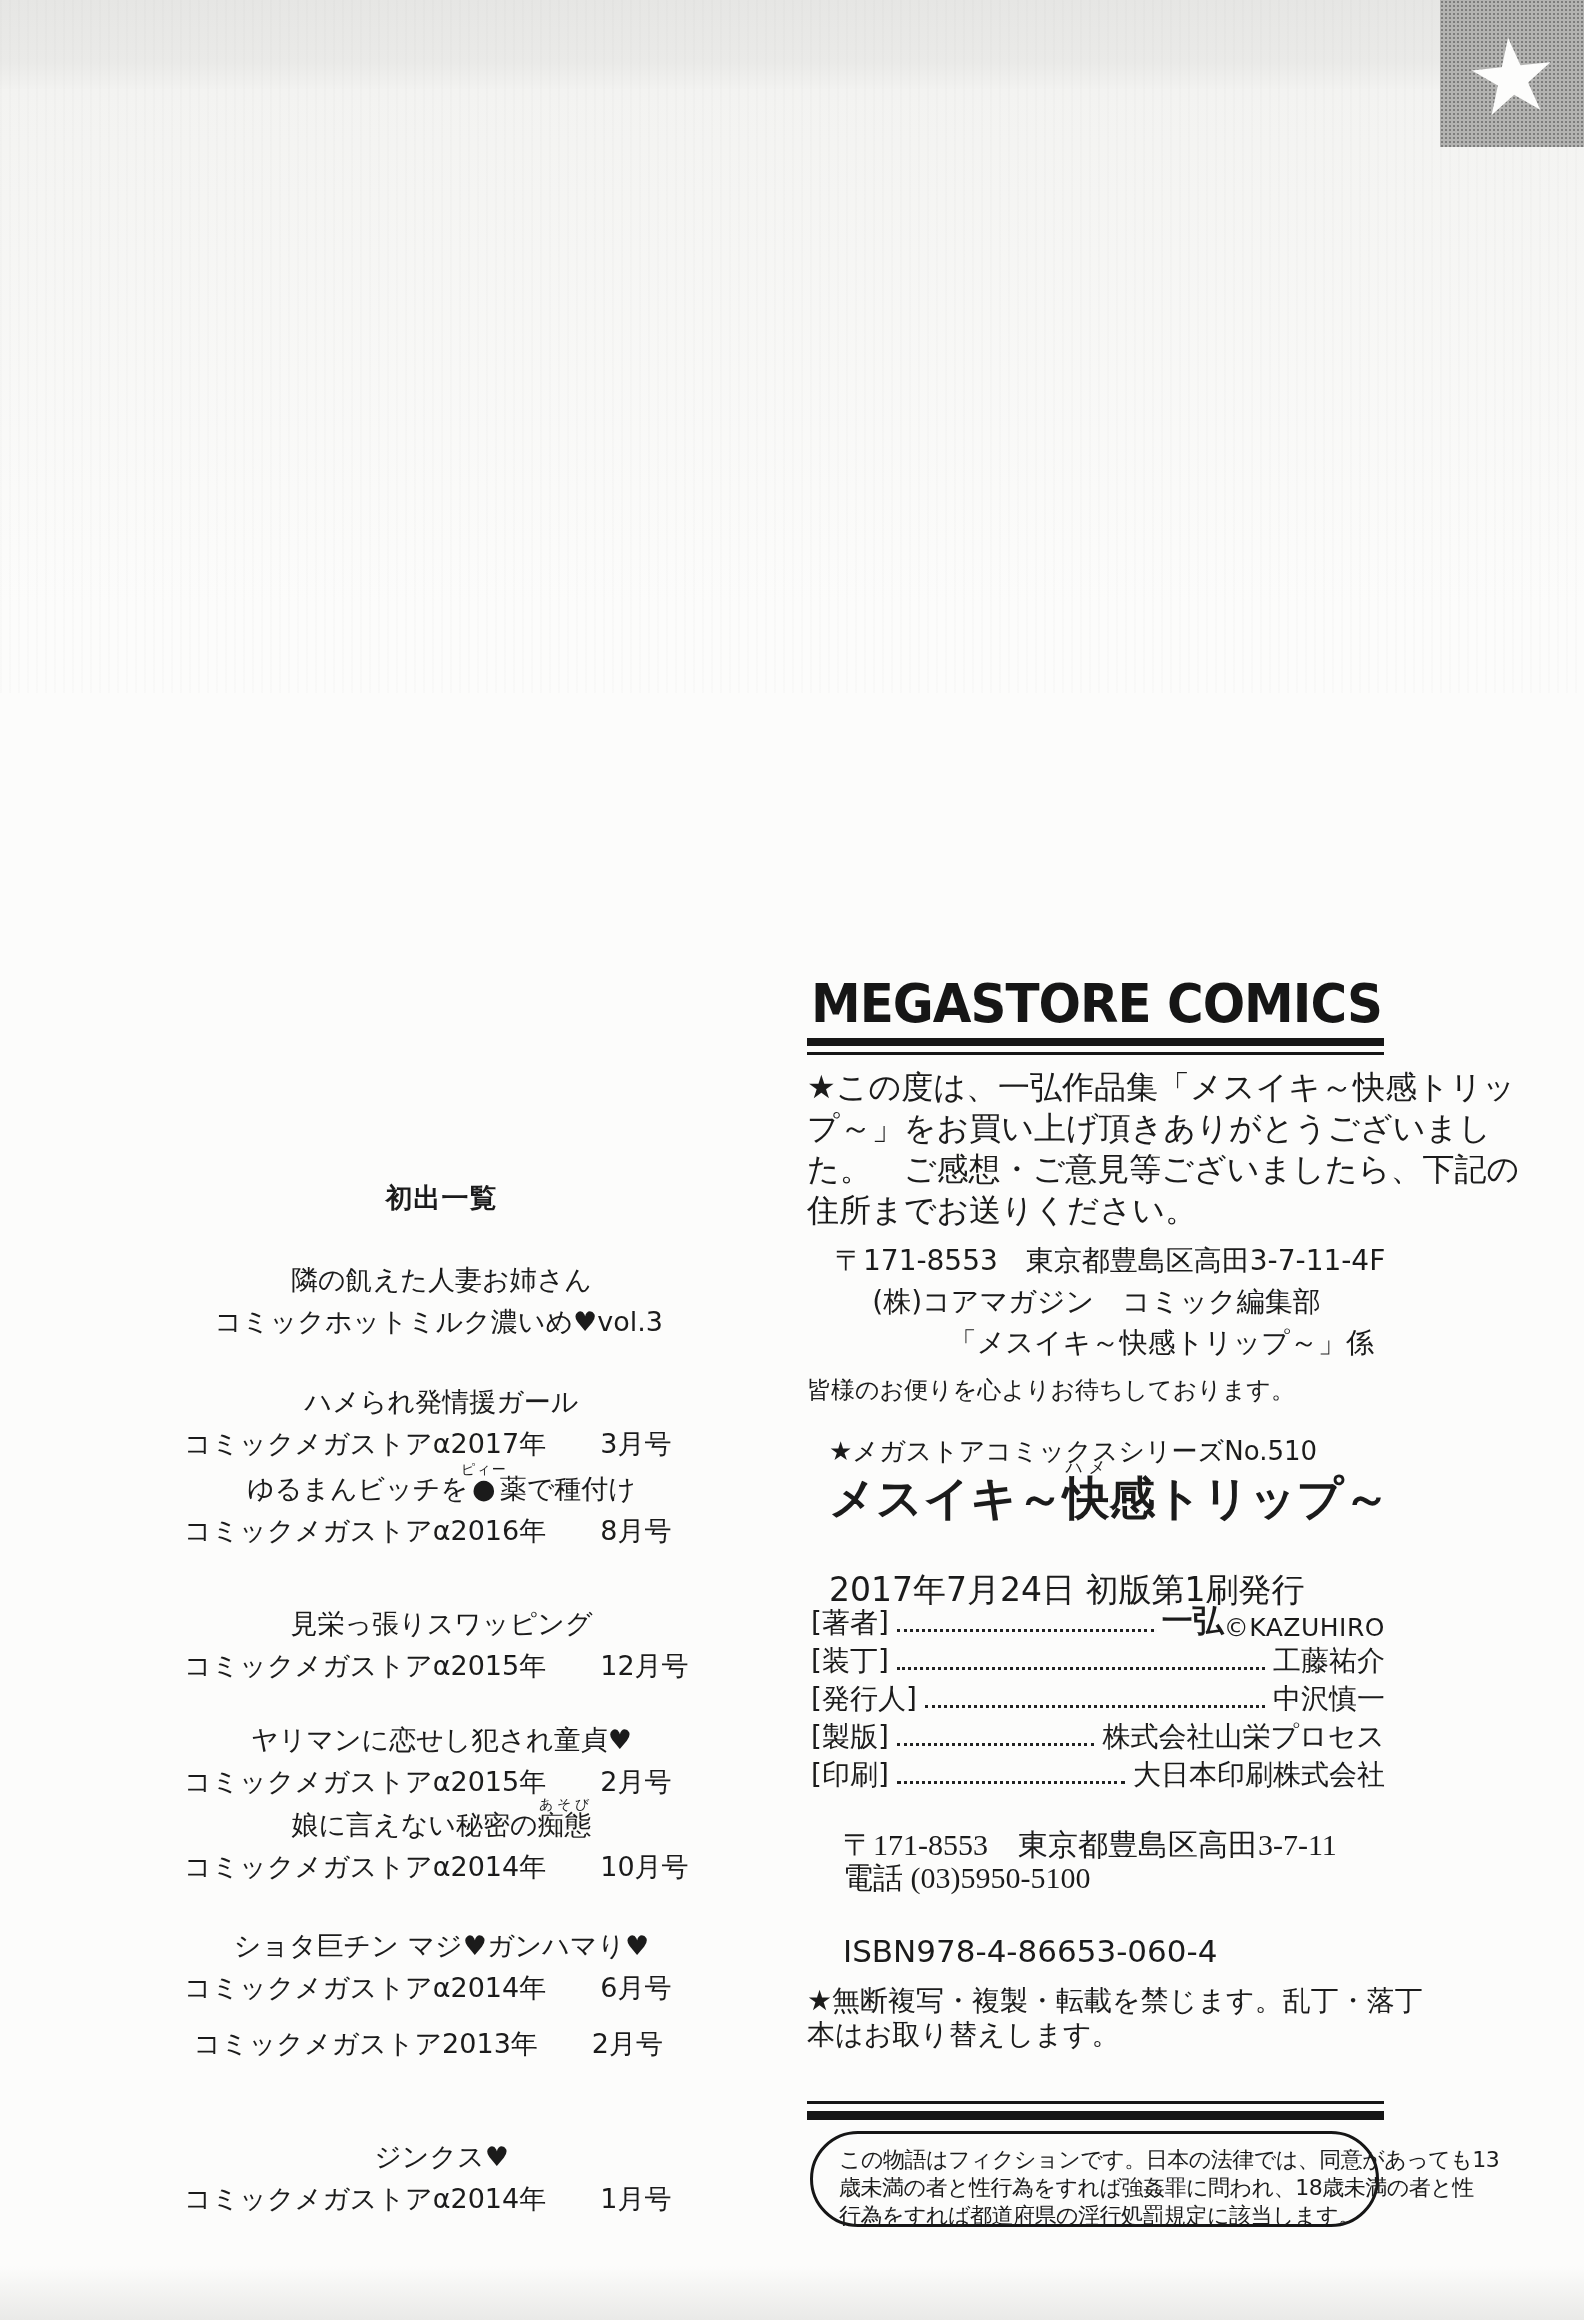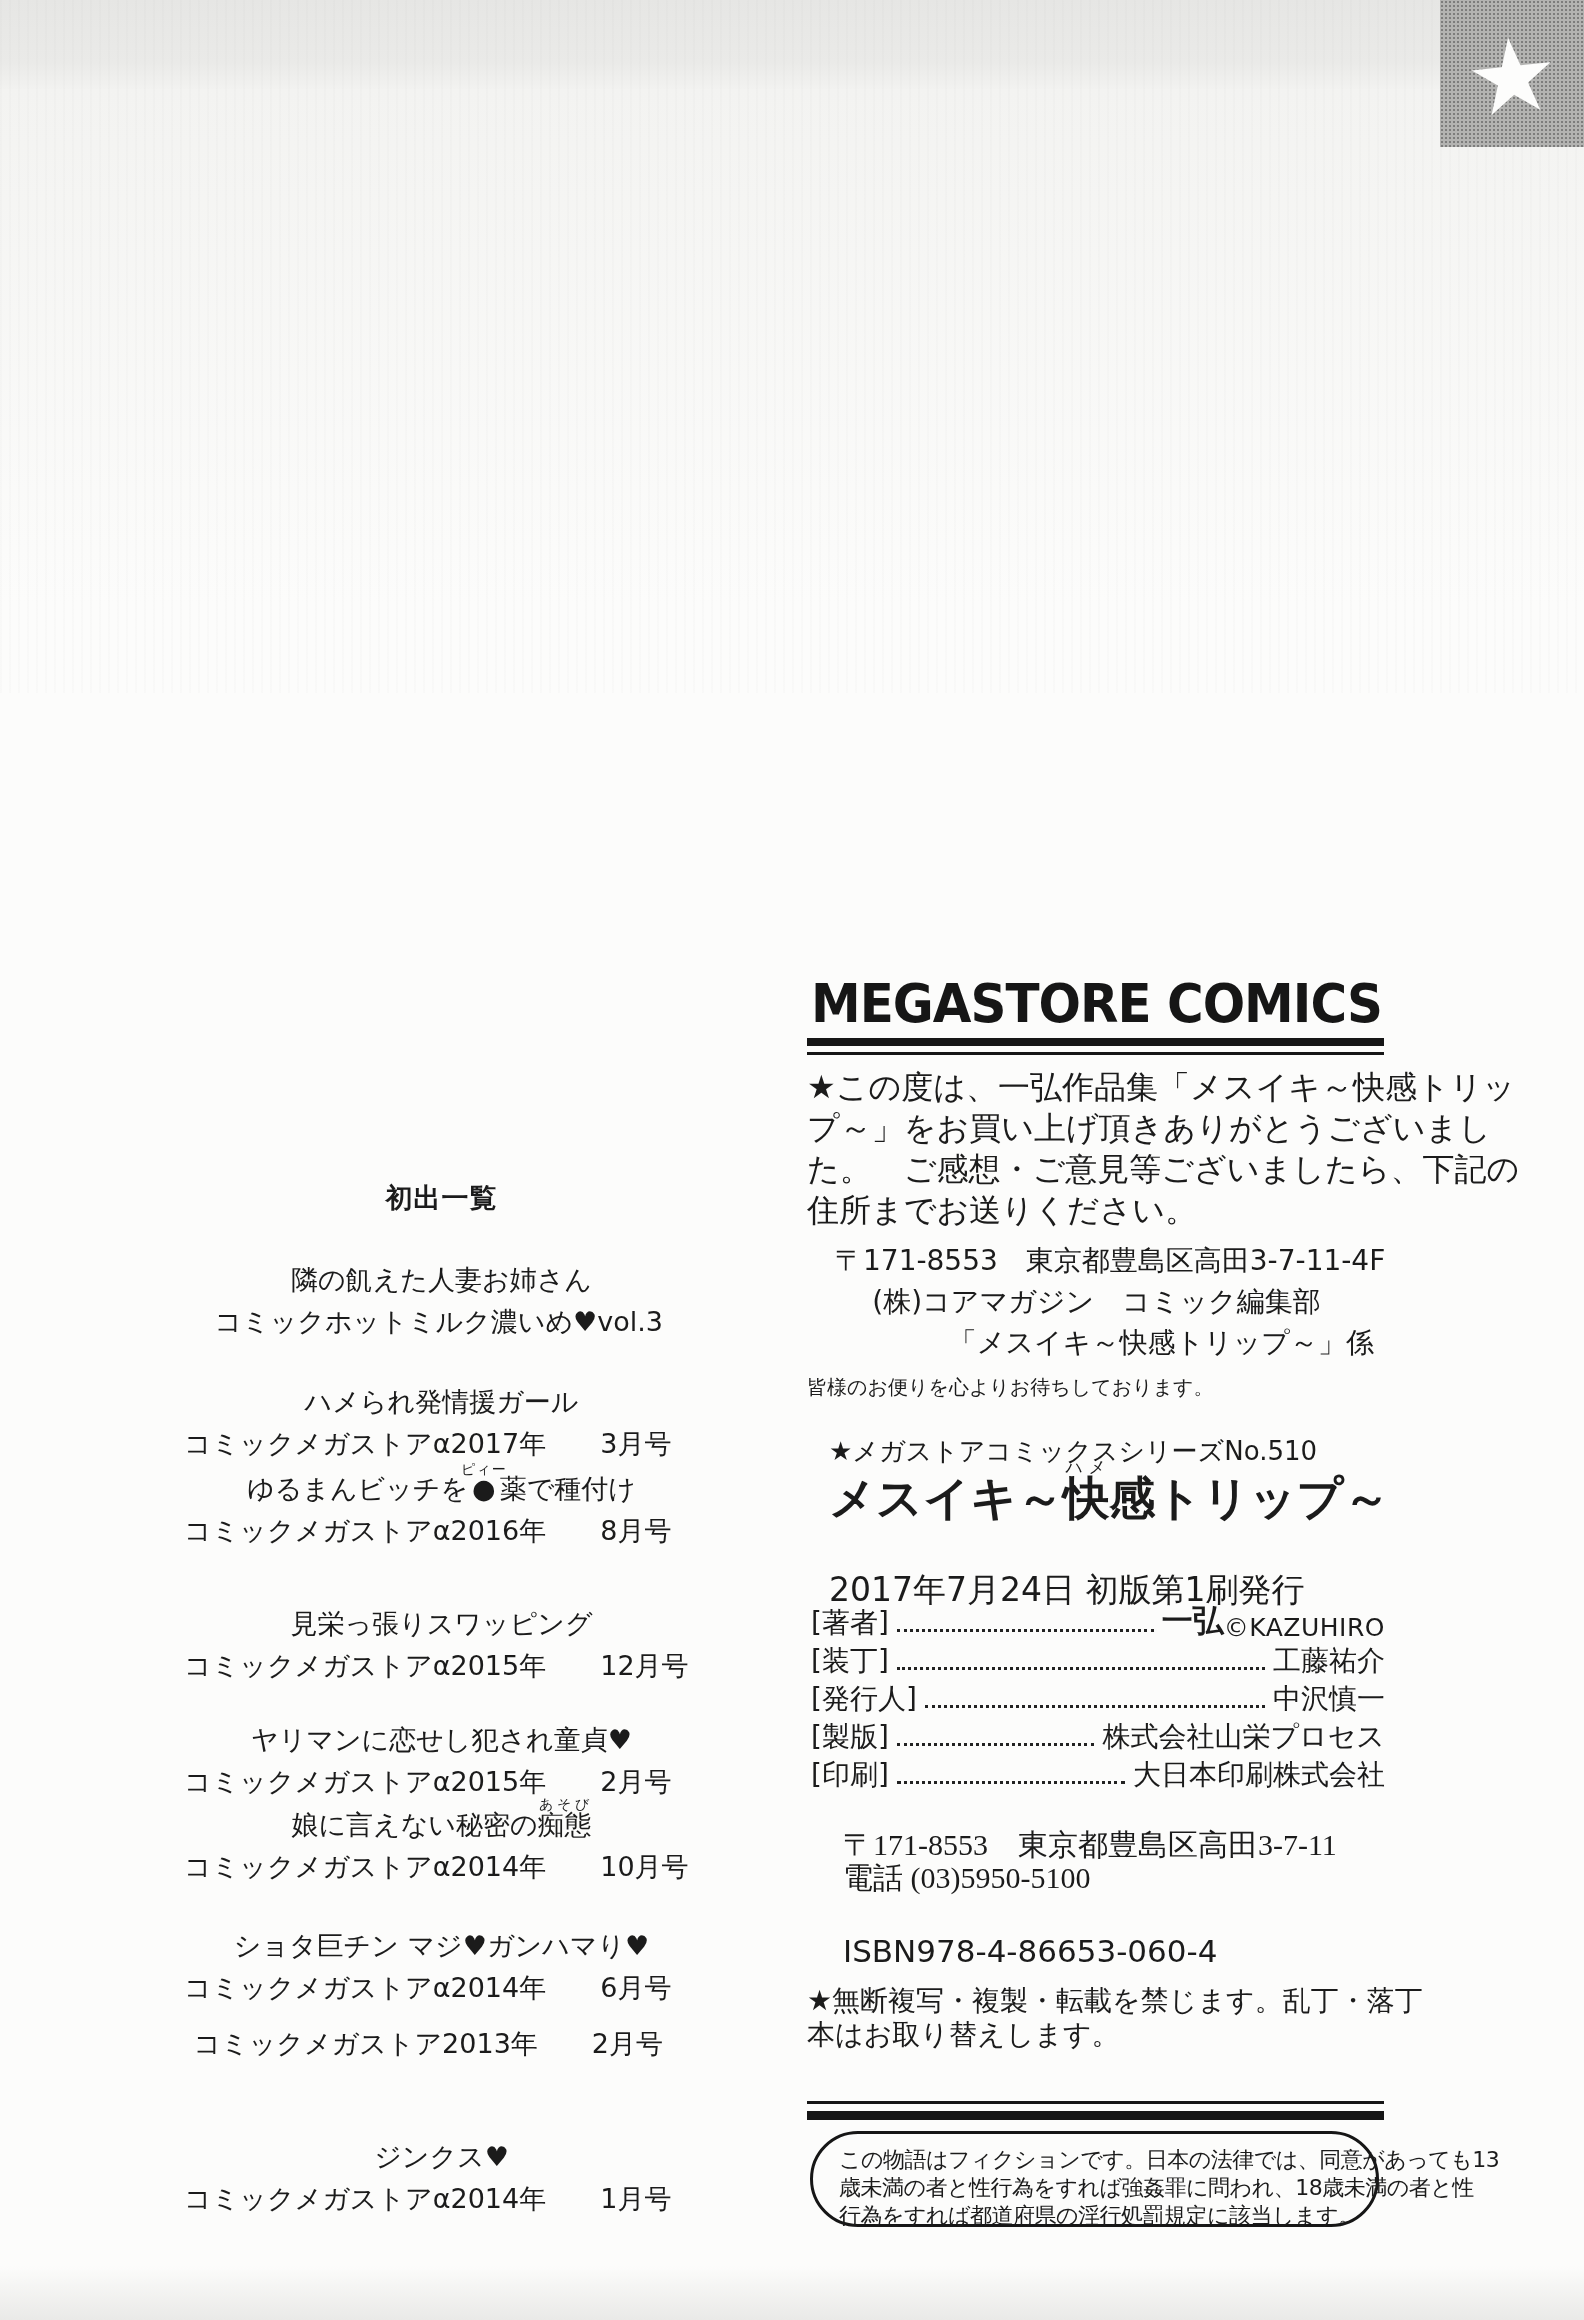--- a/index.html
+++ b/index.html
@@ -65,21 +65,21 @@
   .rule.r2{top:1052px;height:3px;}
   .rule.r3{top:2101px;height:3px;}
   .rule.r4{top:2111px;height:9px;}
   .thanks{position:absolute;left:0;top:1067px;width:579px;}
   .thanks div{font-size:32px;font-weight:500;line-height:41px;white-space:nowrap;}
   .contact{position:absolute;left:0;top:1240px;width:579px;}
   .contact div{font-size:28px;font-weight:500;line-height:41px;white-space:nowrap;}
   .contact .c1{padding-left:28px;}
   .contact .c2{text-align:center;}
   .contact .c3{text-align:right;padding-right:12px;}
-  .waiting{position:absolute;left:0;top:1374px;font-size:20px;font-weight:500;white-space:nowrap;}
+  .waiting{position:absolute;left:0;top:1374px;font-size:24px;font-weight:500;white-space:nowrap;}
   .series{position:absolute;left:22px;top:1434px;font-size:26px;font-weight:500;white-space:nowrap;}
   .book-title{position:absolute;left:22px;top:1459px;font-size:46px;font-weight:600;white-space:nowrap;}
   .book-title rt{font-size:17px;font-weight:500;}
   .pub-date{position:absolute;left:22px;top:1542px;font-size:33px;font-weight:500;white-space:nowrap;margin-top:26px;}
   .credits{position:absolute;left:4px;top:1604px;width:574px;}
   .credit-row{display:flex;align-items:flex-end;height:38px;}
   .credit-row .label{font-size:28px;font-weight:500;white-space:nowrap;}
   .credit-row .dots{flex:1;border-bottom:3px dotted #222;margin:0 8px 10px 8px;}
   .credit-row .value{font-size:28px;font-weight:500;white-space:nowrap;}
   .credit-row .value-author{font-size:31px;font-weight:700;white-space:nowrap;}

